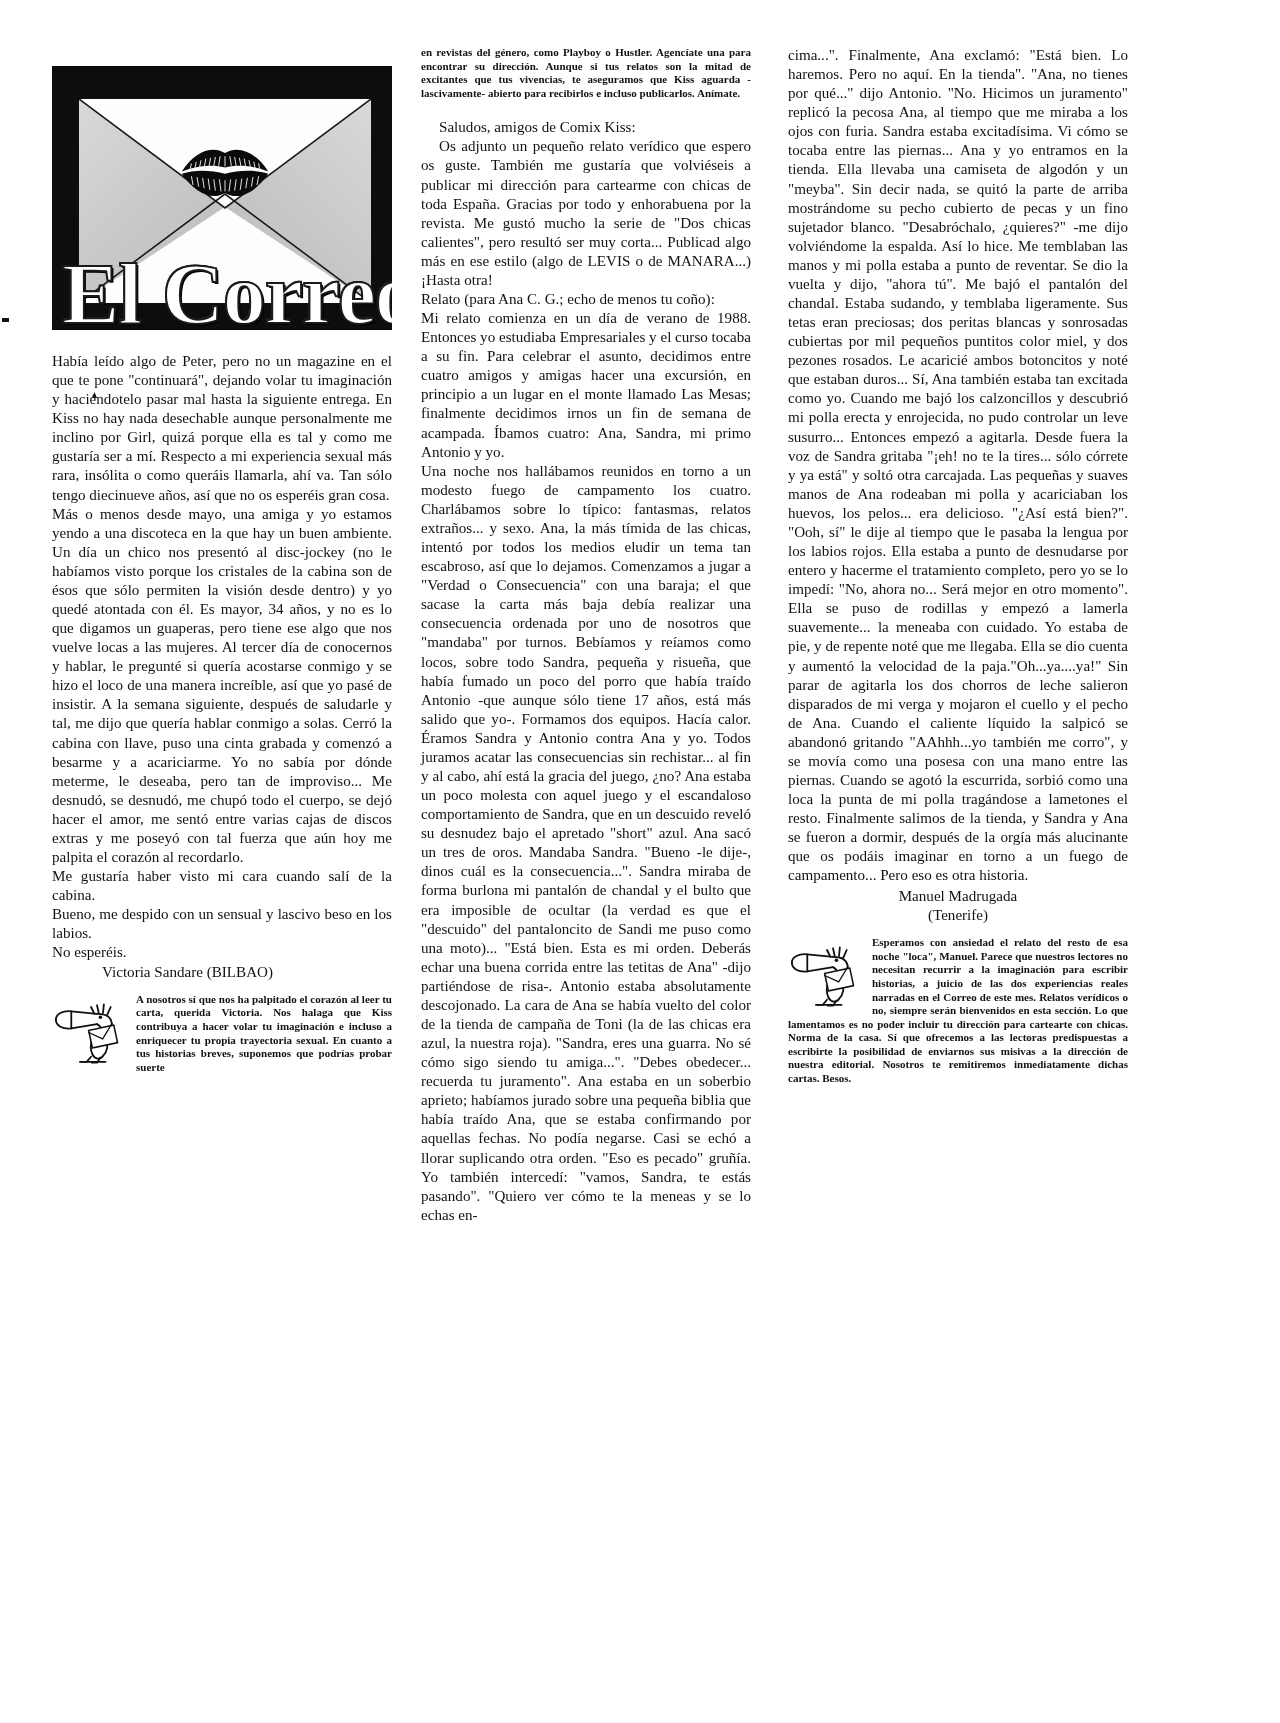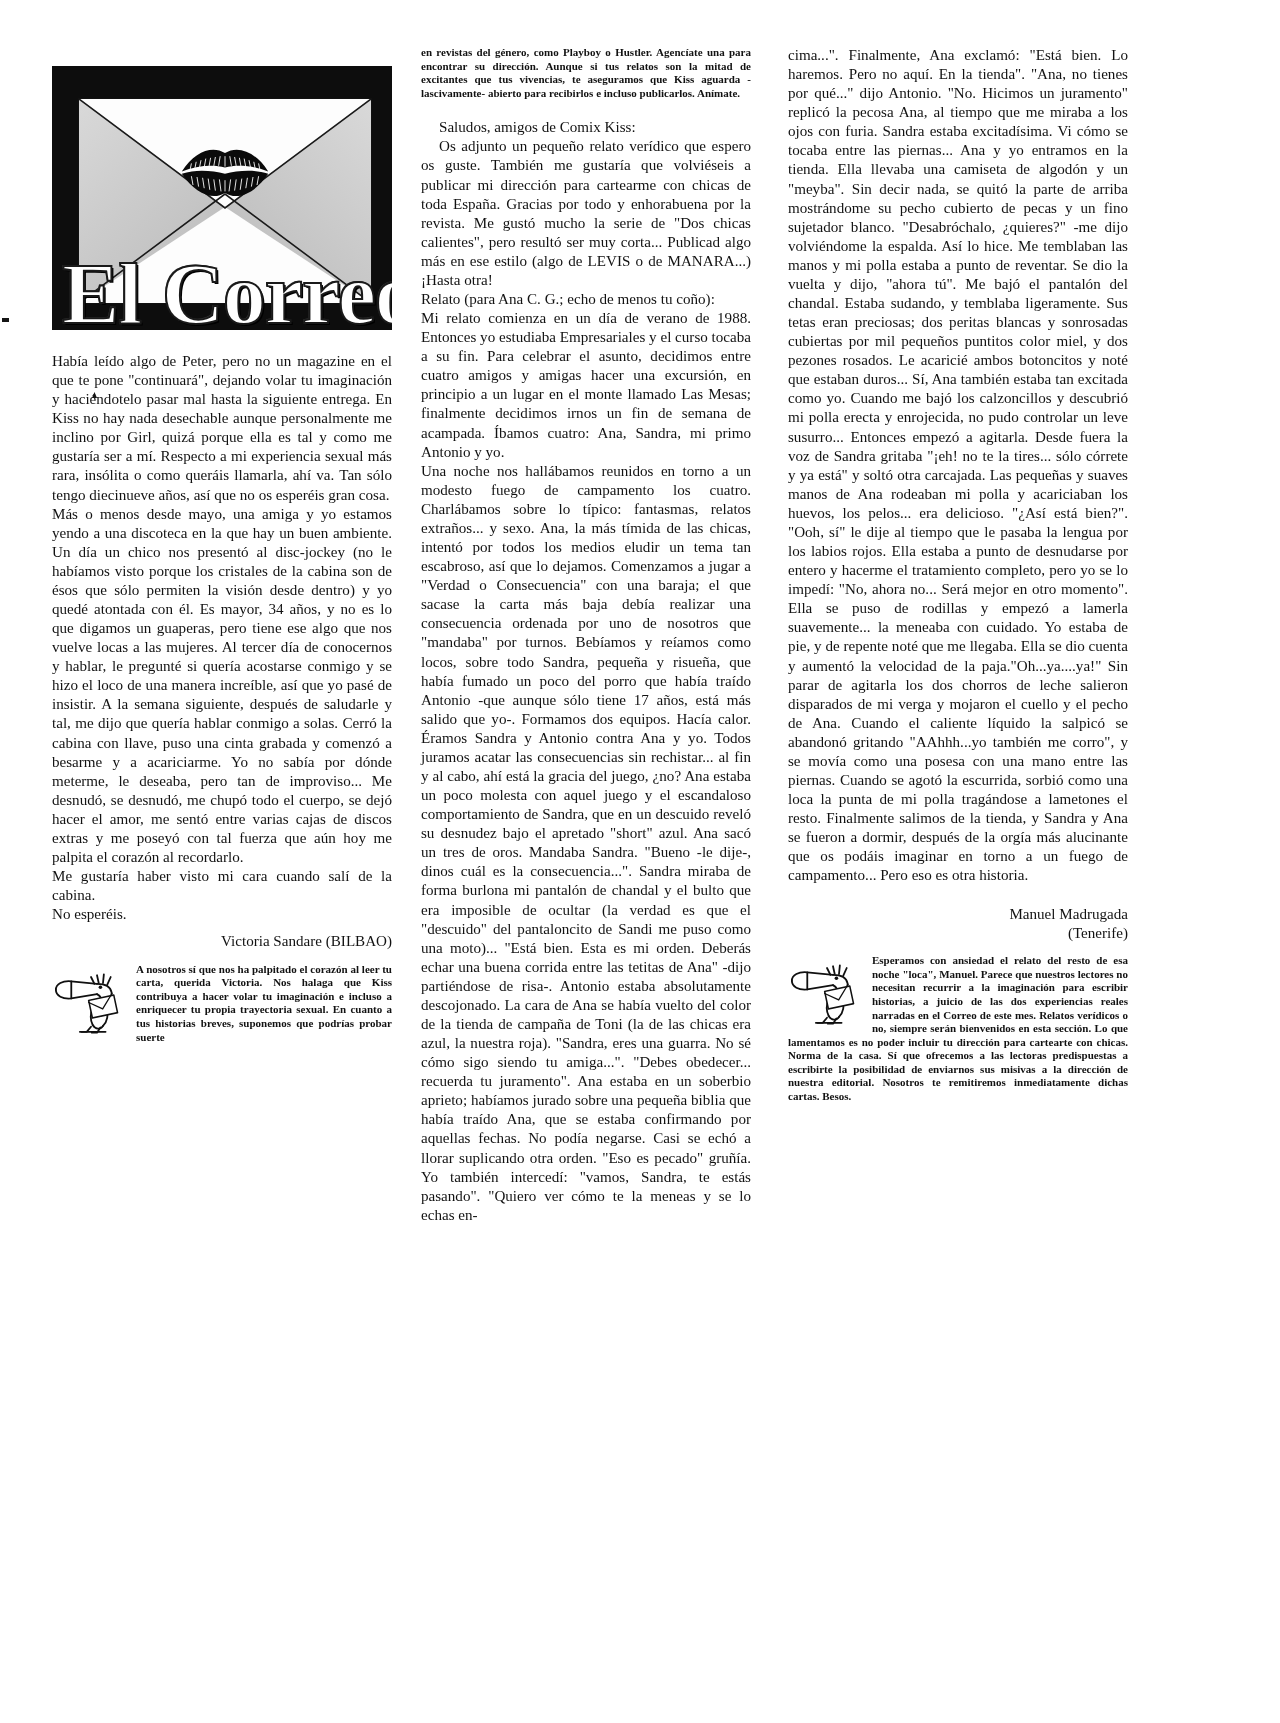--- a/index.html
+++ b/index.html
@@ -119,32 +119,31 @@
   }
   .editor-reply {
     font-weight: 700;
     font-size: 11px;
     line-height: 1.235;
     text-align: justify;
   }
   b, strong { font-weight: 400; }
 
   .sig {
-    text-align: right;
-    margin-top: 20px;
+    text-align: center;
+    margin-top: 2px;
     line-height: 1.22;
   }
   .sig .name  { display: block; }
   .sig .city  { display: block; }
 
   .sig-left {
-    text-align: right;
+    text-align: left;
     padding-left: 50px;
     line-height: 1.22;
-    margin-top: 8px;
   }
 
   
   .reply-block {
     position: relative;
     margin-top: 12px;
   }
   .bird-wrap {
     float: left;
     width: 78px;
@@ -214,20 +213,21 @@
     <div class="masthead-title">El Correo</div>
   </div>
 
   <div class="col col1 bodytext">
 
 
     <p><span>Había leído algo de </span><b>Peter</b><span>, pero no un magazine en el que te pone "continuará", dejando volar tu imaginación y haciéndotelo pasar mal hasta la siguiente entrega. En </span><b>Kiss</b><span> no hay nada desechable aunque personalmente me inclino por </span><b>Girl</b><span>, quizá porque ella es tal y como me gustaría ser a mí. Respecto a mi experiencia sexual más rara, insólita o como queráis llamarla, ahí va. Tan sólo tengo diecinueve años, así que no os esperéis gran cosa.</span></p>
 
     <p>Más o menos desde mayo, una amiga y yo estamos yendo a una discoteca en la que hay un buen ambiente. Un día un chico nos presentó al disc-jockey (no le habíamos visto porque los cristales de la cabina son de ésos que sólo permiten la visión desde dentro) y yo quedé atontada con él. Es mayor, 34 años, y no es lo que digamos un guaperas, pero tiene ese algo que nos vuelve locas a las mujeres. Al tercer día de conocernos y hablar, le pregunté si quería acostarse conmigo y se hizo el loco de una manera increíble, así que yo pasé de insistir. A la semana siguiente, después de saludarle y tal, me dijo que quería hablar conmigo a solas. Cerró la cabina con llave, puso una cinta grabada y comenzó a besarme y a acariciarme. Yo no sabía por dónde meterme, le deseaba, pero tan de improviso... Me desnudó, se desnudó, me chupó todo el cuerpo, se dejó hacer el amor, me sentó entre varias cajas de discos extras y me poseyó con tal fuerza que aún hoy me palpita el corazón al recordarlo.</p>
     <p>Me gustaría haber visto mi cara cuando salí de la cabina.</p>
+    <p>Bueno, me despido con un sensual y lascivo beso en los labios.</p>
     <p>No esperéis.</p>
 
     <div class="sig-left">
       <span class="name">Victoria Sandare</span>
       <span class="city">(BILBAO)</span>
     </div>
 
 
     <div class="reply-block">
       <div class="bird-wrap">

